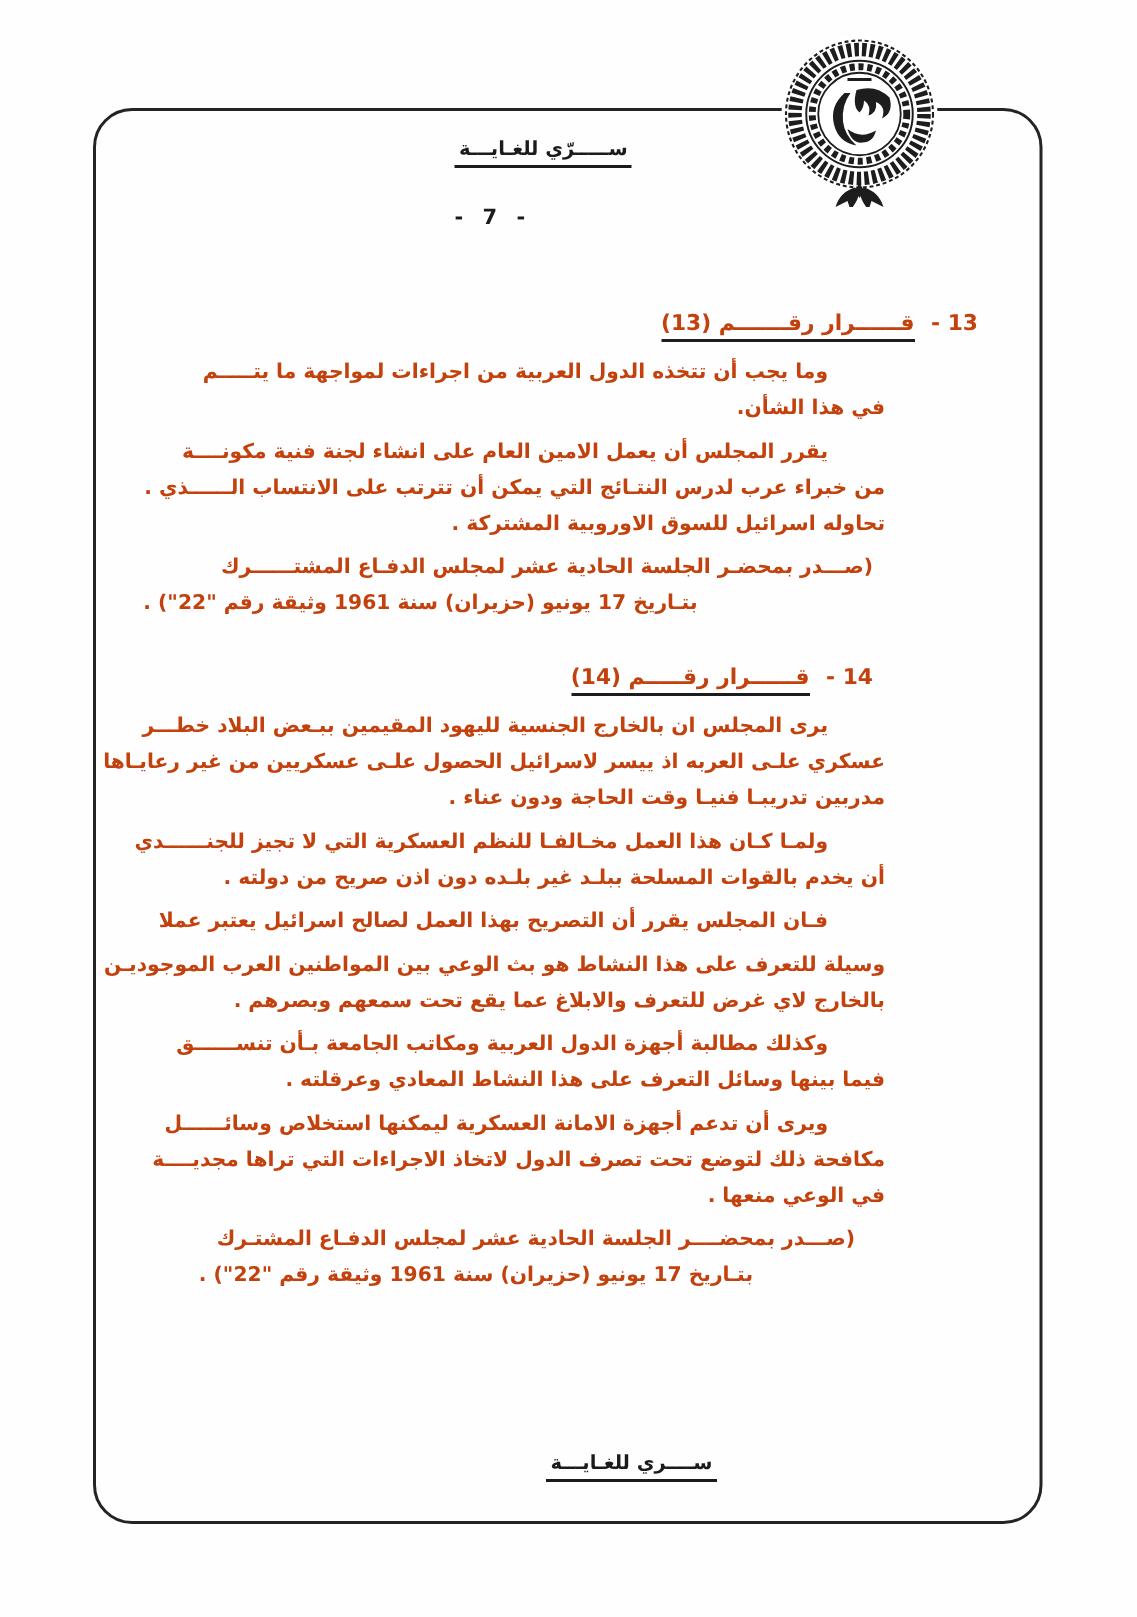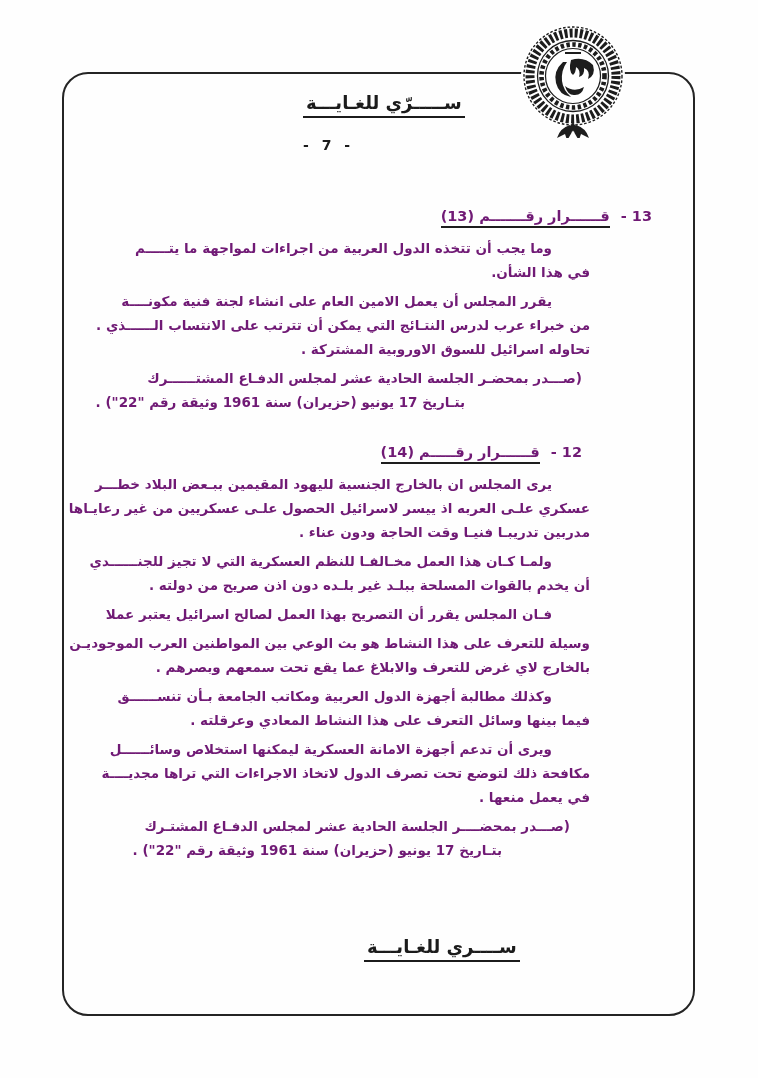--- a/index.html
+++ b/index.html
@@ -8,34 +8,34 @@
     font-family:"DejaVu Sans","Liberation Sans",sans-serif;
     color:#1b1b1b;
   }
   .sheet{position:relative;width:758px;height:1078px;background:#fefefe;overflow:hidden;}
   .frame{
     position:absolute;left:62px;top:72px;width:629px;height:940px;
     border:2px solid #242424;border-radius:26px;
   }
   .emblem{position:absolute;left:517px;top:18px;width:112px;height:120px;}
   .class-banner{
-    position:absolute;font-weight:bold;font-size:18px;
+    position:absolute;font-weight:bold;font-size:13px;
     border-bottom:2px solid #1b1b1b;padding:0 3px 3px 3px;
     direction:rtl;white-space:nowrap;letter-spacing:.5px;
   }
   .class-top{left:303px;top:92px;}
-  .class-bottom{left:364px;top:936px;text-align:center;}
+  .class-bottom{left:364px;top:968px;text-align:center;}
   .page-num{
     position:absolute;left:303px;top:137px;font-weight:bold;font-size:14px;
     letter-spacing:4px;white-space:nowrap;
   }
   .content{
     position:absolute;left:83px;top:194px;width:507px;
     direction:rtl;font-weight:bold;font-size:13.5px;
-    line-height:24px;color:#701a75;
+    line-height:24px;color:#c2410c;
   }
   .content div{white-space:nowrap;}
   .h{margin:10px 0 8px 0;font-size:14.5px;}
   .h13{margin-right:-62px;}
   .h14{margin-right:8px;}
   .h .num{padding-left:6px;}
   .h .title{border-bottom:2px solid #1d1d1d;padding-bottom:2px;}
   .p{margin:0 0 5px 0;}
   .ind{padding-right:38px;}
   .src{margin:1px 0 7px 0;}
@@ -98,21 +98,21 @@
 
 
     <div class="src">
       <div class="src-l1a">(صـــدر بمحضـر الجلسة الحادية عشر لمجلس الدفـاع المشتــــــرك</div>
       <div class="src-l2a">بتـاريخ 17 يونيو (حزيران) سنة 1961 وثيقة رقم "22") .</div>
     </div>
 
     <div class="gap"></div>
 
     <div class="h h14">
-      <span class="num">12 -</span>
+      <span class="num">14 -</span>
       <span class="title">قــــــرار رقـــــم (14)</span>
     </div>
 
     <div class="p">
       <div class="ind">يرى المجلس ان بالخارج الجنسية لليهود المقيمين ببـعض البلاد خطـــر</div>
       <div>عسكري علـى العربه اذ ييسر لاسرائيل الحصول علـى عسكريين من غير رعايـاها</div>
       <div>مدربين تدريبـا فنيـا وقت الحاجة ودون عناء .</div>
     </div>
 
     <div class="p">
@@ -130,21 +130,21 @@
     </div>
 
     <div class="p">
       <div class="ind">وكذلك مطالبة أجهزة الدول العربية ومكاتب الجامعة بـأن تنســــــق</div>
       <div>فيما بينها وسائل التعرف على هذا النشاط المعادي وعرقلته .</div>
     </div>
 
     <div class="p">
       <div class="ind">ويرى أن تدعم أجهزة الامانة العسكرية ليمكنها استخلاص وسائــــــل</div>
       <div>مكافحة ذلك لتوضع تحت تصرف الدول لاتخاذ الاجراءات التي تراها مجديــــة</div>
-      <div>في يعمل منعها .</div>
+      <div>في الوعي منعها .</div>
     </div>
 
     <div class="src">
       <div class="src-l1b">(صـــدر بمحضــــر الجلسة الحادية عشر لمجلس الدفـاع المشتـرك</div>
       <div class="src-l2b">بتـاريخ 17 يونيو (حزيران) سنة 1961 وثيقة رقم "22") .</div>
     </div>
 
   </div>
 
   <div class="class-banner class-bottom">ســــري للغـايـــة</div>

